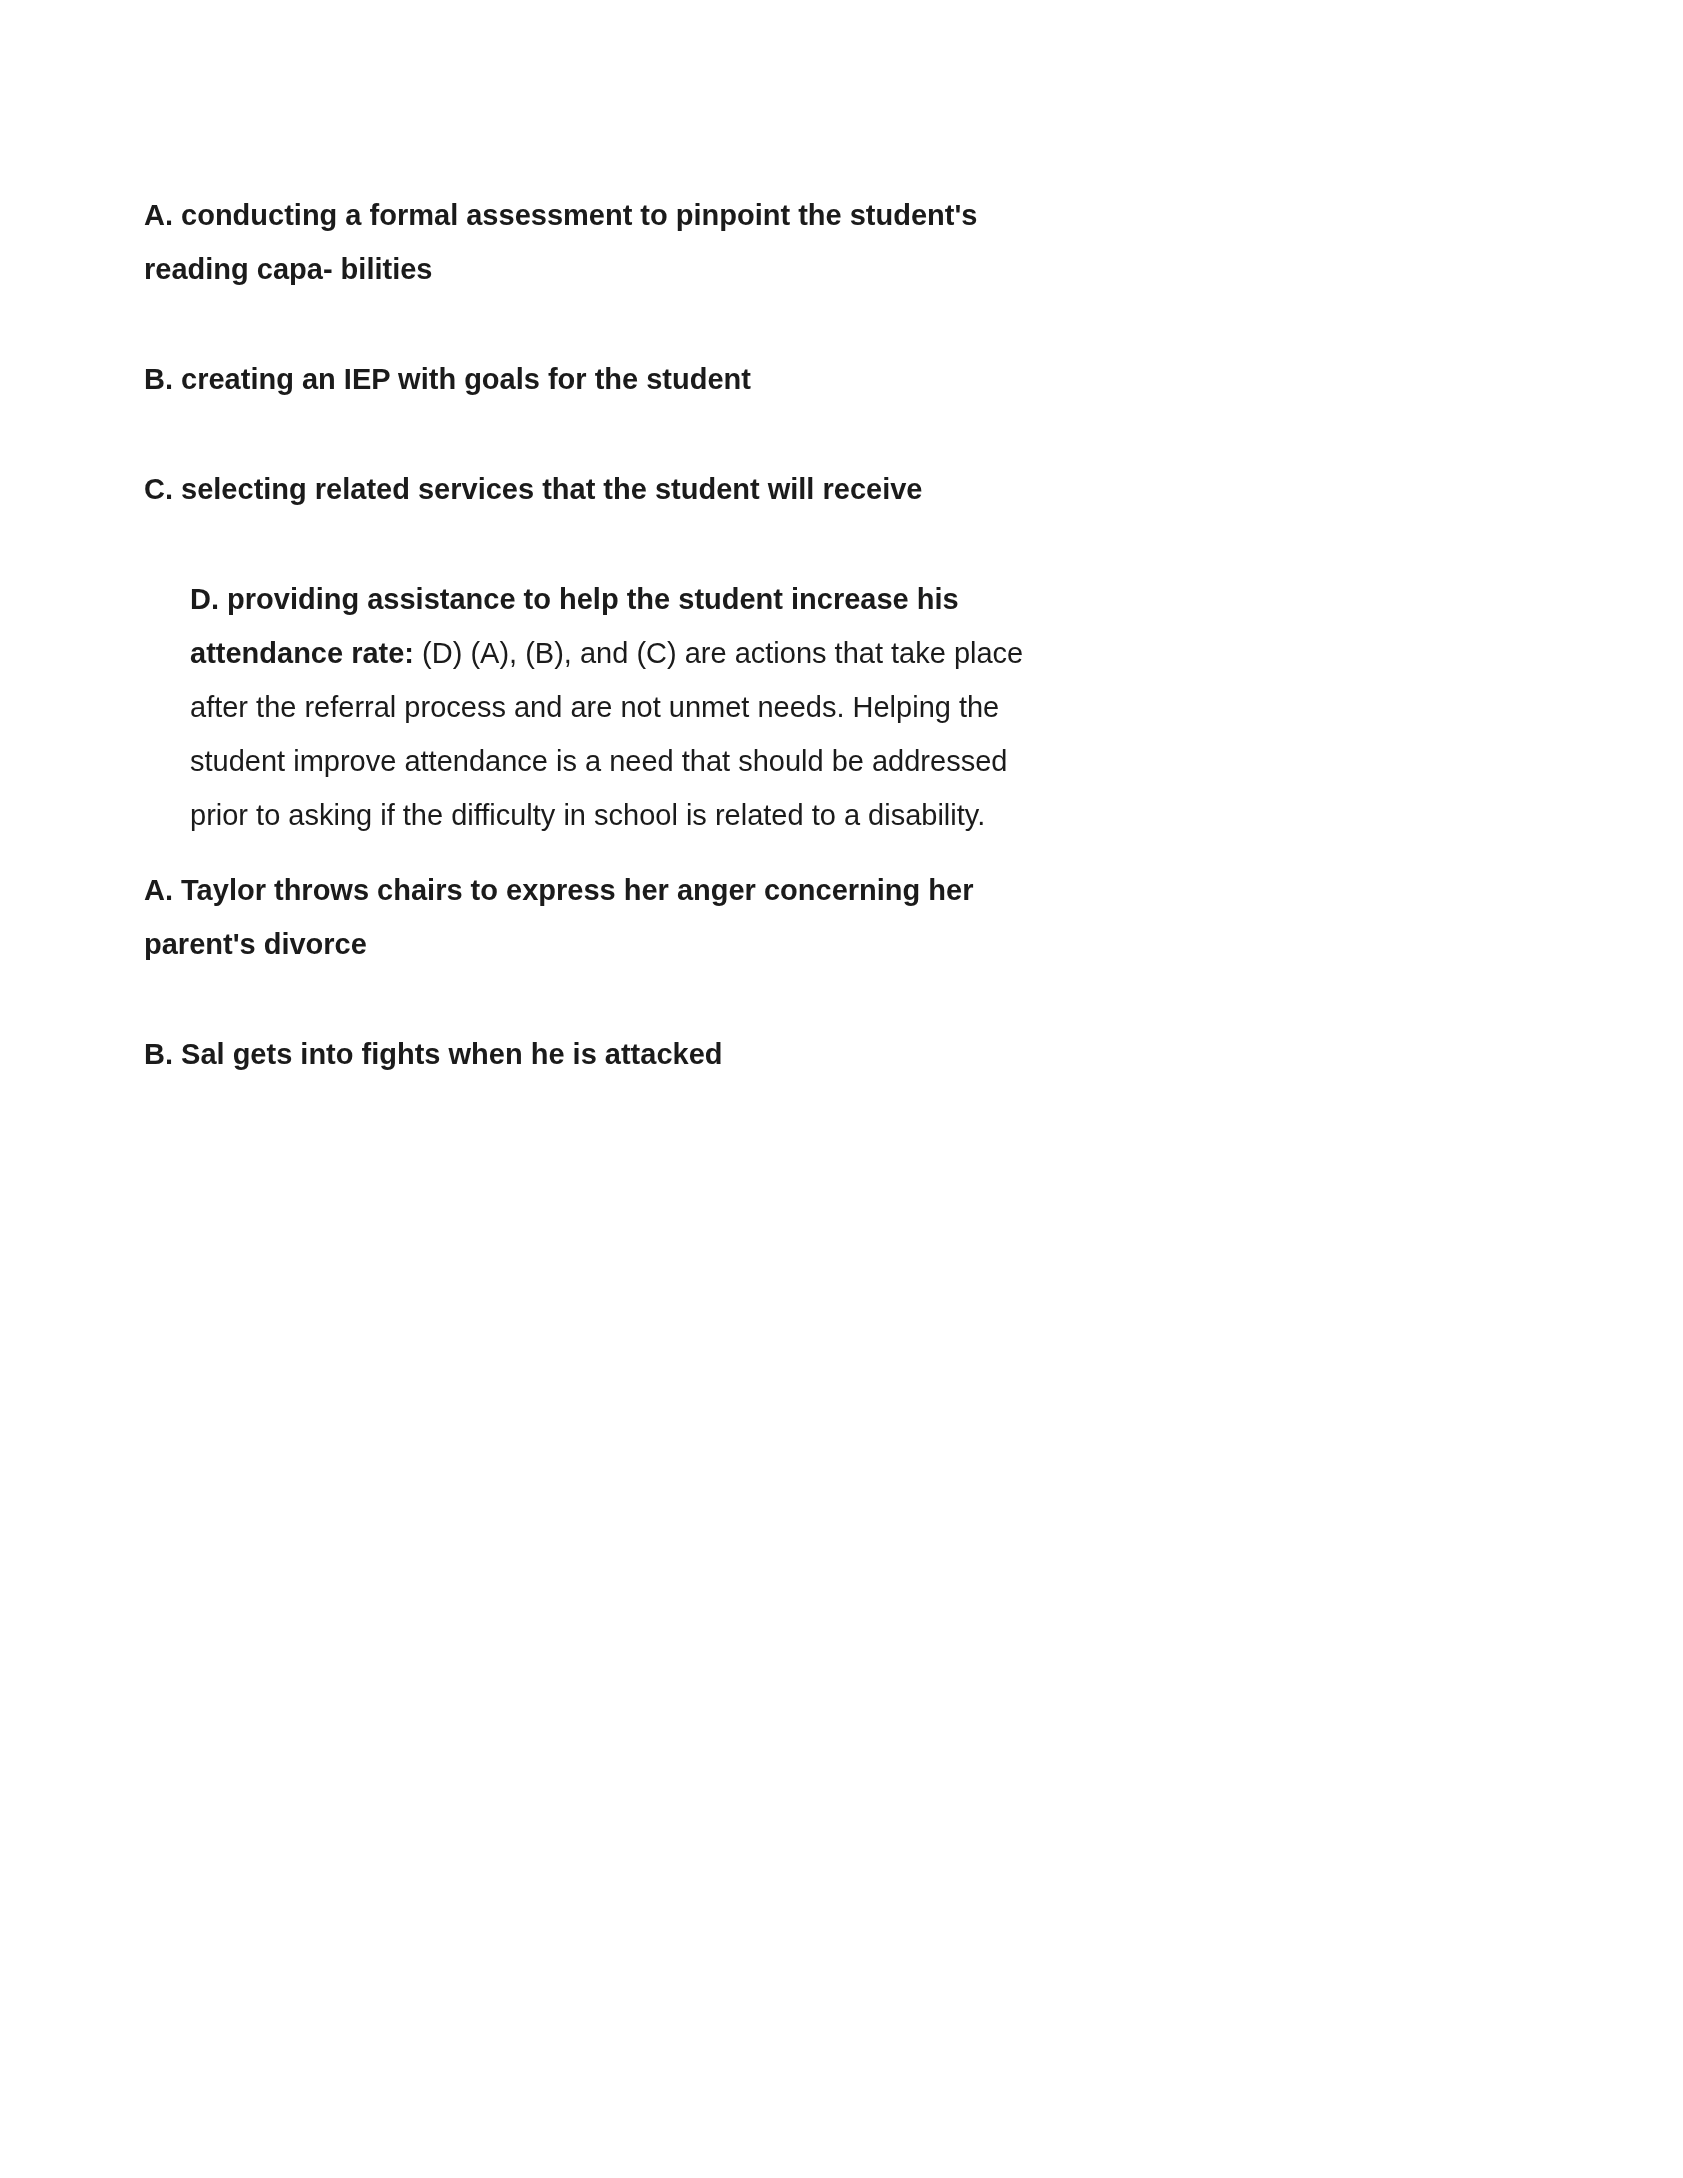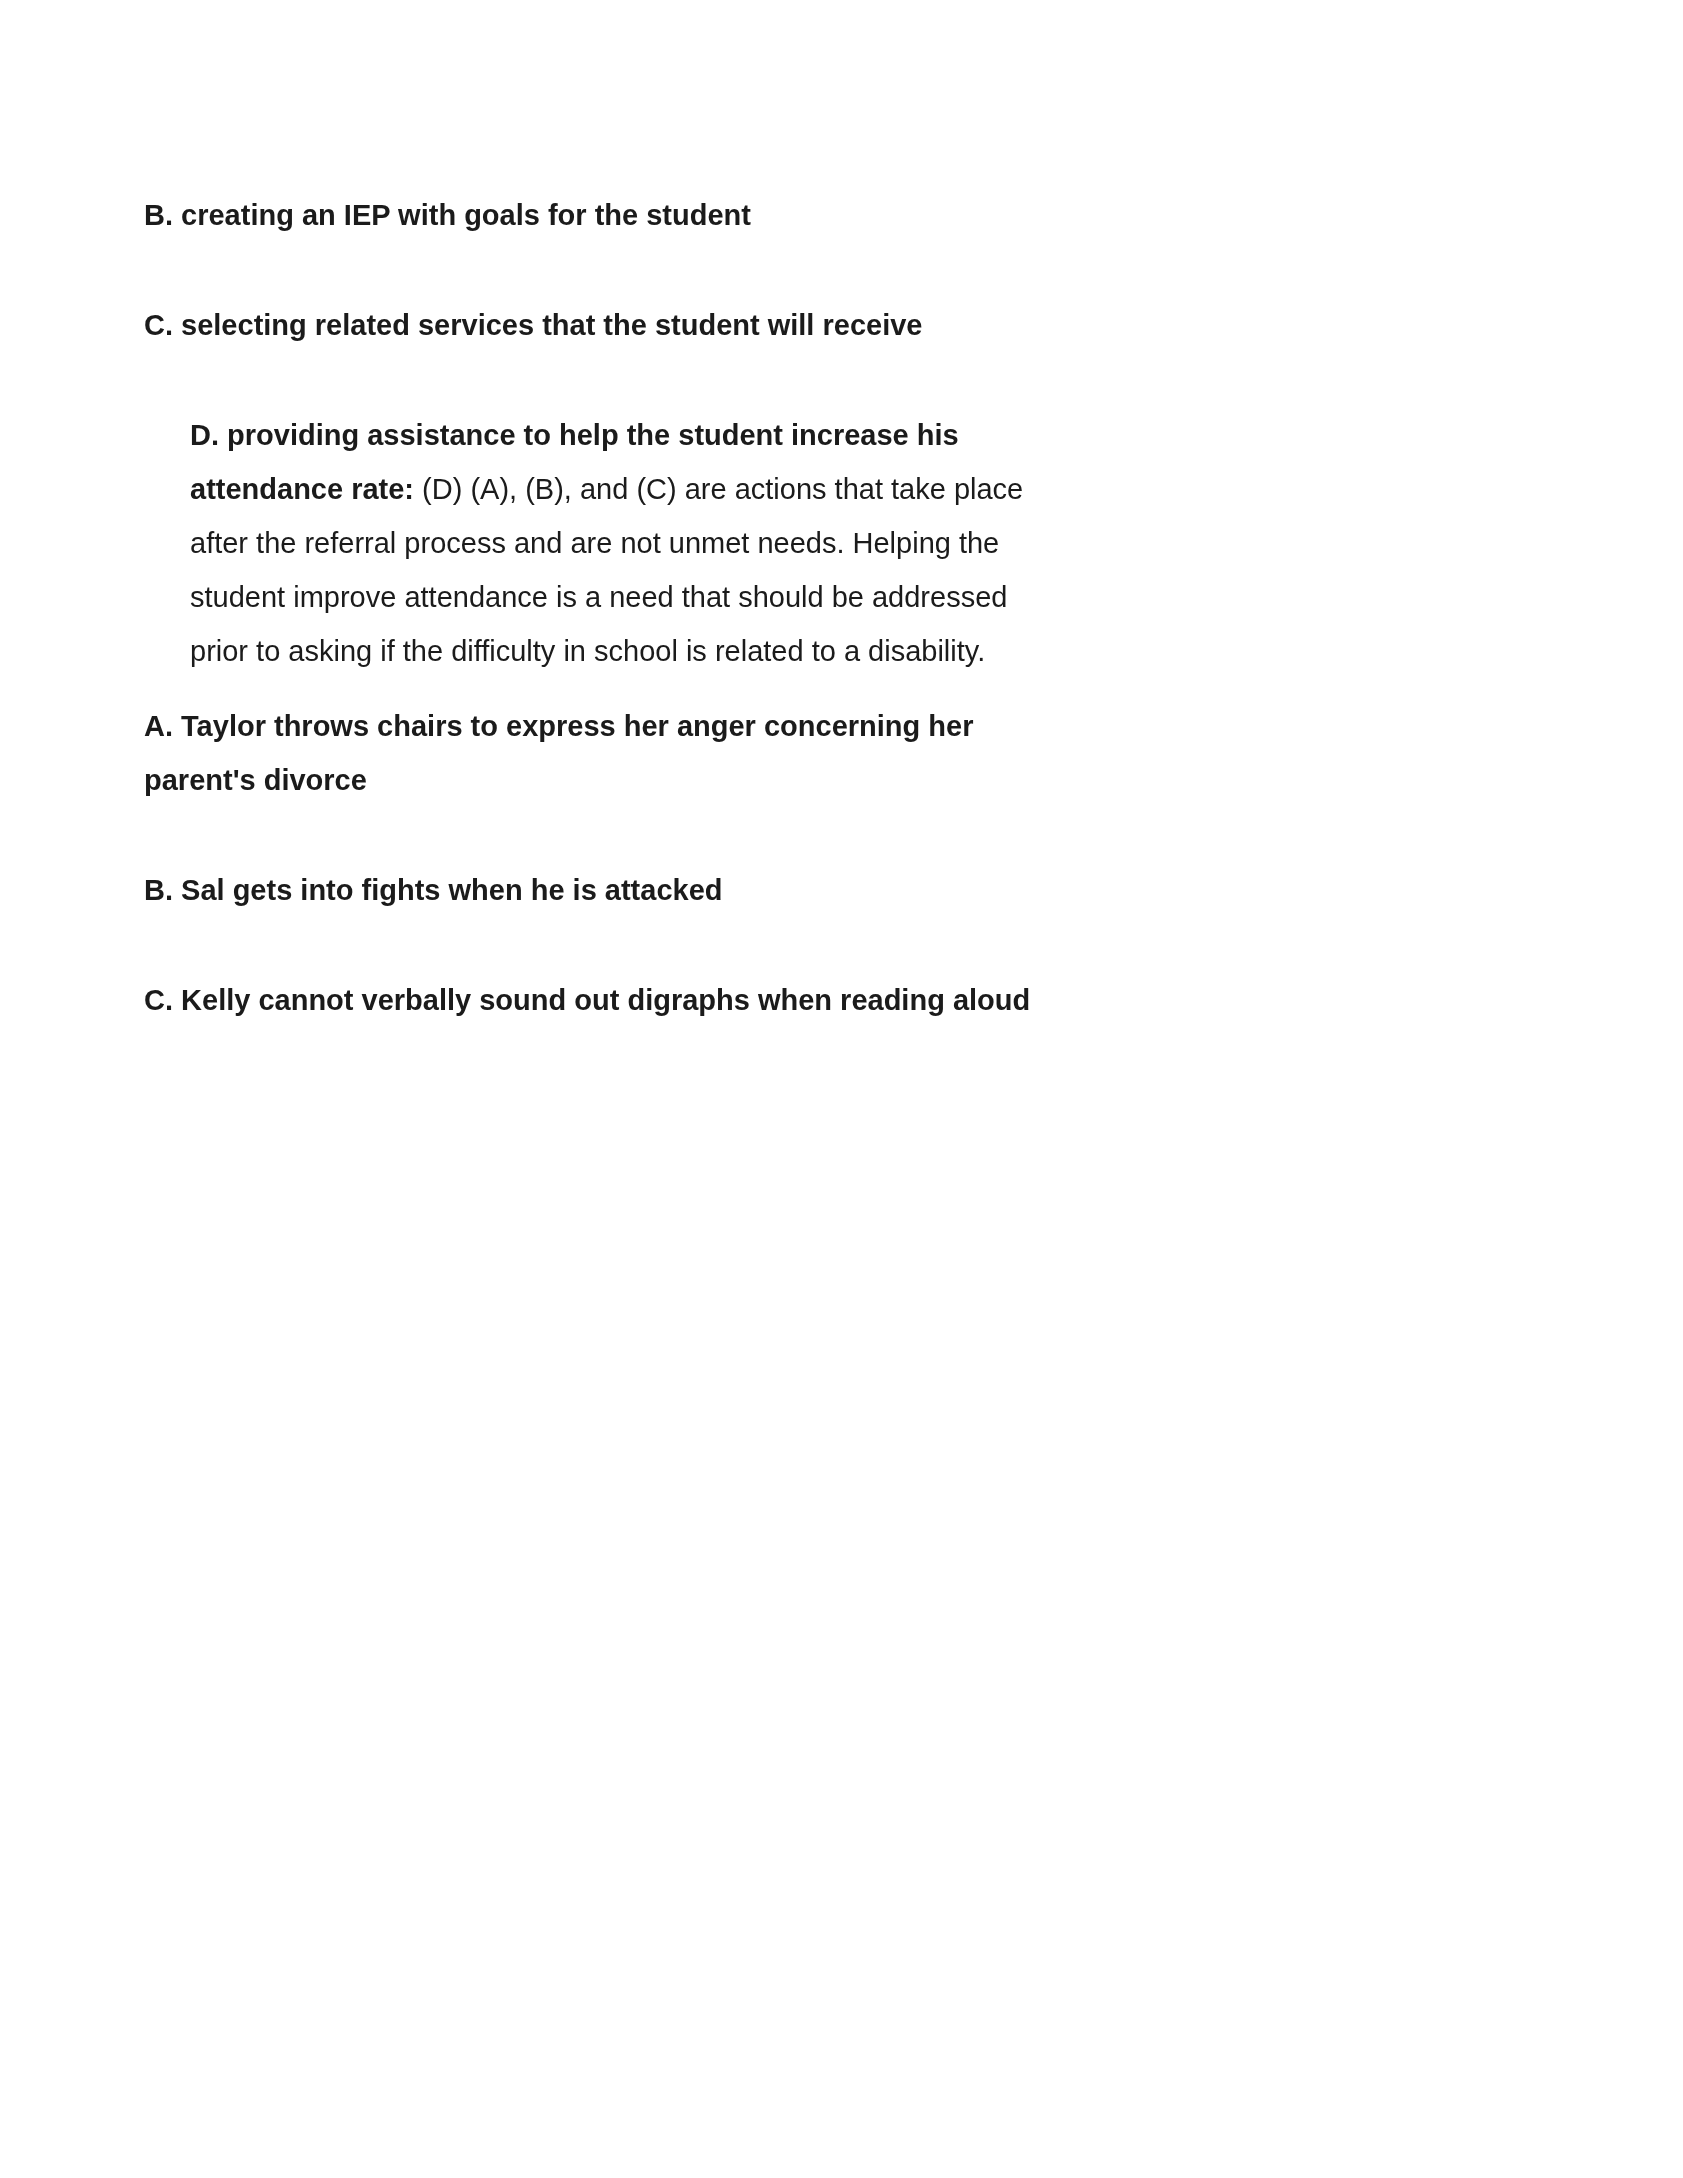--- a/index.html
+++ b/index.html
@@ -40,21 +40,21 @@
   }
   .run-normal {
     font-weight: 400;
   }
 </style>
 </head>
 <body>
 
 <div class="page">
   <div class="content">
+      <p><span class="run-bold">A. conducting a formal assessment to pinpoint the student's reading capa- bilities</span></p>
       <p><span class="run-bold">B. creating an IEP with goals for the student</span></p>
       <p><span class="run-bold">C. selecting related services that the student will receive</span></p>
       <p class="tight-after"><span class="run-bold">D. providing assistance to help the student increase his attendance rate: </span><span class="run-normal">(D) (A), (B), and (C) are actions that take place after the referral process and are not unmet needs. Helping the student improve attendance is a need that should be addressed prior to asking if the difficulty in school is related to a disability.</span></p>
       <p><span class="run-bold">A. Taylor throws chairs to express her anger concerning her parent's divorce</span></p>
       <p><span class="run-bold">B. Sal gets into fights when he is attacked</span></p>
-      <p><span class="run-bold">C. Kelly cannot verbally sound out digraphs when reading aloud</span></p>
     </div>
 </div>
 
 
 </body></html>

